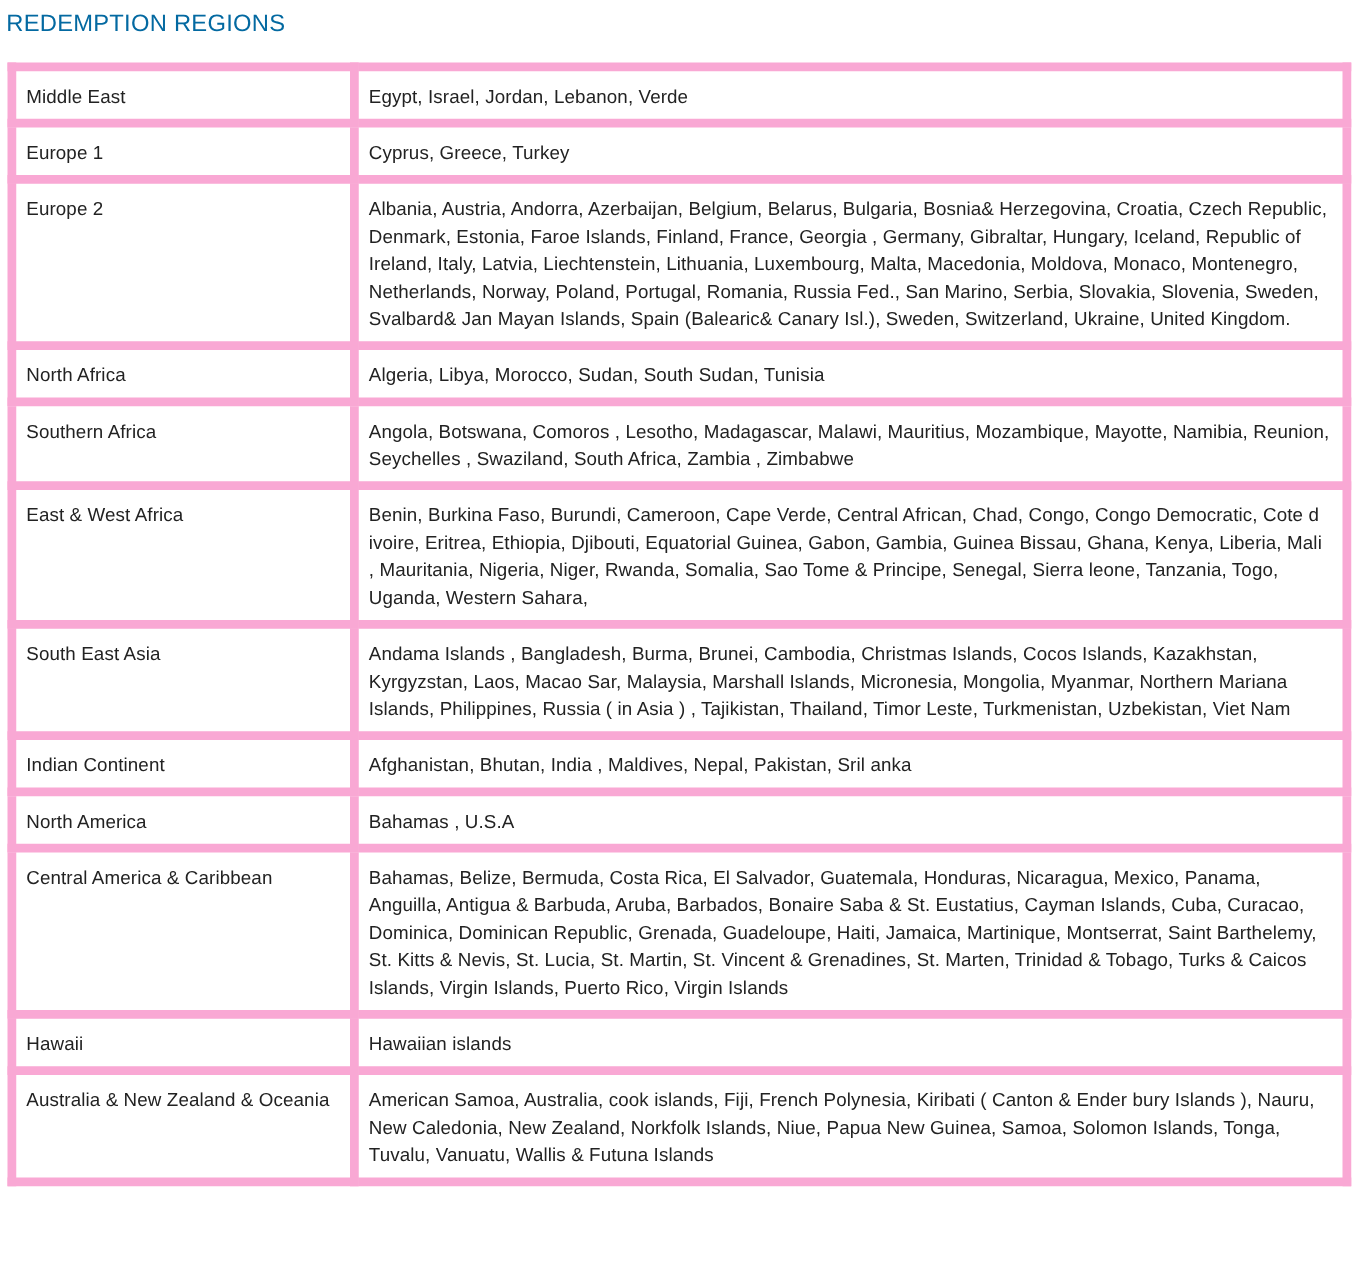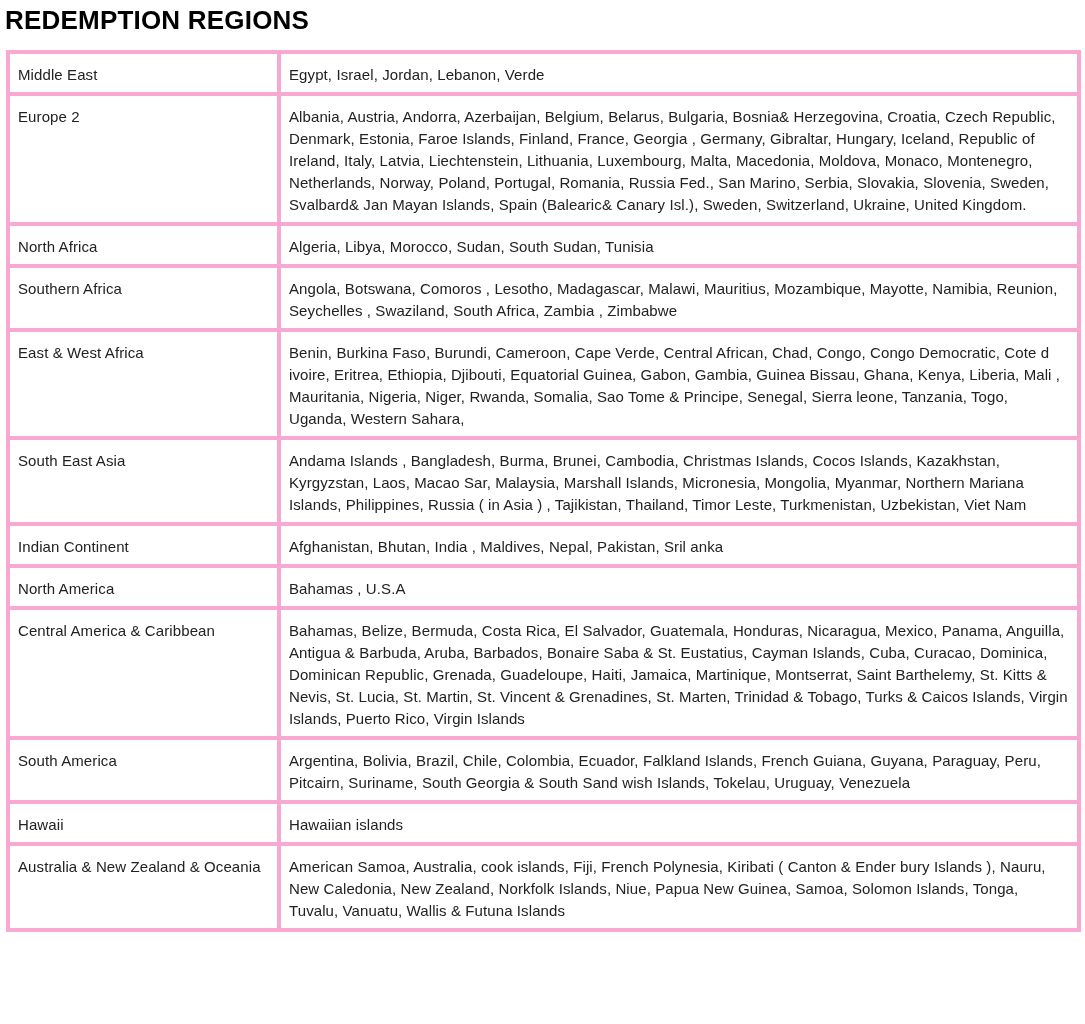--- a/index.html
+++ b/index.html
@@ -1,47 +1,51 @@
 <!DOCTYPE html>
 <html><head>
 <meta charset="utf-8">
 <style>
   html, body { margin: 0; padding: 0; background: #ffffff; }
   body { width: 1085px; height: 1024px; overflow: hidden; font-family: "DejaVu Sans", sans-serif; }
   .title {
     position: absolute; left: 5px; top: 2px;
     font-family: "Liberation Sans", sans-serif;
-    font-size: 26px; color: #000000; letter-spacing: 0.2px;
-    line-height: 36px; font-weight: bold; margin: 0;
+    font-size: 19px; color: #0369a1; letter-spacing: 0.2px;
+    line-height: 36px; font-weight: normal; margin: 0;
   }
   table.regions {
     position: absolute; left: 6px; top: 50px;
     width: 1075px; border-collapse: collapse;
     font-family: "Liberation Sans", sans-serif;
     font-size: 15px; color: #222222;
   }
   table.regions td {
-    border: 4px solid #f9a8d4;
+    border: 7px solid #f9a8d4;
     padding: 10px 8px 6px 8px;
     vertical-align: top;
     line-height: 22px;
     letter-spacing: 0.1px;
   }
   table.regions td.region { width: 251px; }
 </style>
 </head>
 <body>
 
 <h1 class="title">REDEMPTION REGIONS</h1>
 
 <table class="regions">
   <tbody id="rows">
       <tr>
         <td class="region">Middle East</td>
         <td class="countries">Egypt, Israel, Jordan, Lebanon, Verde</td>
+      </tr>
+      <tr>
+        <td class="region">Europe 1</td>
+        <td class="countries">Cyprus, Greece, Turkey</td>
       </tr>
       <tr>
         <td class="region">Europe 2</td>
         <td class="countries">Albania, Austria, Andorra, Azerbaijan, Belgium, Belarus, Bulgaria, Bosnia&amp; Herzegovina, Croatia, Czech Republic, Denmark, Estonia, Faroe Islands, Finland, France, Georgia , Germany, Gibraltar, Hungary, Iceland, Republic of Ireland, Italy, Latvia, Liechtenstein, Lithuania, Luxembourg, Malta, Macedonia, Moldova, Monaco, Montenegro, Netherlands, Norway, Poland, Portugal, Romania, Russia Fed., San Marino, Serbia, Slovakia, Slovenia, Sweden, Svalbard&amp; Jan Mayan Islands, Spain (Balearic&amp; Canary Isl.), Sweden, Switzerland, Ukraine, United Kingdom.</td>
       </tr>
       <tr>
         <td class="region">North Africa</td>
         <td class="countries">Algeria, Libya, Morocco, Sudan, South Sudan, Tunisia</td>
       </tr>
       <tr>
@@ -62,24 +66,20 @@
       </tr>
       <tr>
         <td class="region">North America</td>
         <td class="countries">Bahamas , U.S.A</td>
       </tr>
       <tr>
         <td class="region">Central America &amp; Caribbean</td>
         <td class="countries">Bahamas, Belize, Bermuda, Costa Rica, El Salvador, Guatemala, Honduras, Nicaragua, Mexico, Panama, Anguilla, Antigua &amp; Barbuda, Aruba, Barbados, Bonaire Saba &amp; St. Eustatius, Cayman Islands, Cuba, Curacao, Dominica, Dominican Republic, Grenada, Guadeloupe, Haiti, Jamaica, Martinique, Montserrat, Saint Barthelemy, St. Kitts &amp; Nevis, St. Lucia, St. Martin, St. Vincent &amp; Grenadines, St. Marten, Trinidad &amp; Tobago, Turks &amp; Caicos Islands, Virgin Islands, Puerto Rico, Virgin Islands</td>
       </tr>
       <tr>
-        <td class="region">South America</td>
-        <td class="countries">Argentina, Bolivia, Brazil, Chile, Colombia, Ecuador, Falkland Islands, French Guiana, Guyana, Paraguay, Peru, Pitcairn, Suriname, South Georgia &amp; South Sand wish Islands, Tokelau, Uruguay, Venezuela</td>
-      </tr>
-      <tr>
         <td class="region">Hawaii</td>
         <td class="countries">Hawaiian islands</td>
       </tr>
       <tr>
         <td class="region">Australia &amp; New Zealand &amp; Oceania</td>
         <td class="countries">American Samoa, Australia, cook islands, Fiji, French Polynesia, Kiribati ( Canton &amp; Ender bury Islands ), Nauru, New Caledonia, New Zealand, Norkfolk Islands, Niue, Papua New Guinea, Samoa, Solomon Islands, Tonga, Tuvalu, Vanuatu, Wallis &amp; Futuna Islands</td>
       </tr>
     </tbody>
 </table>
 

